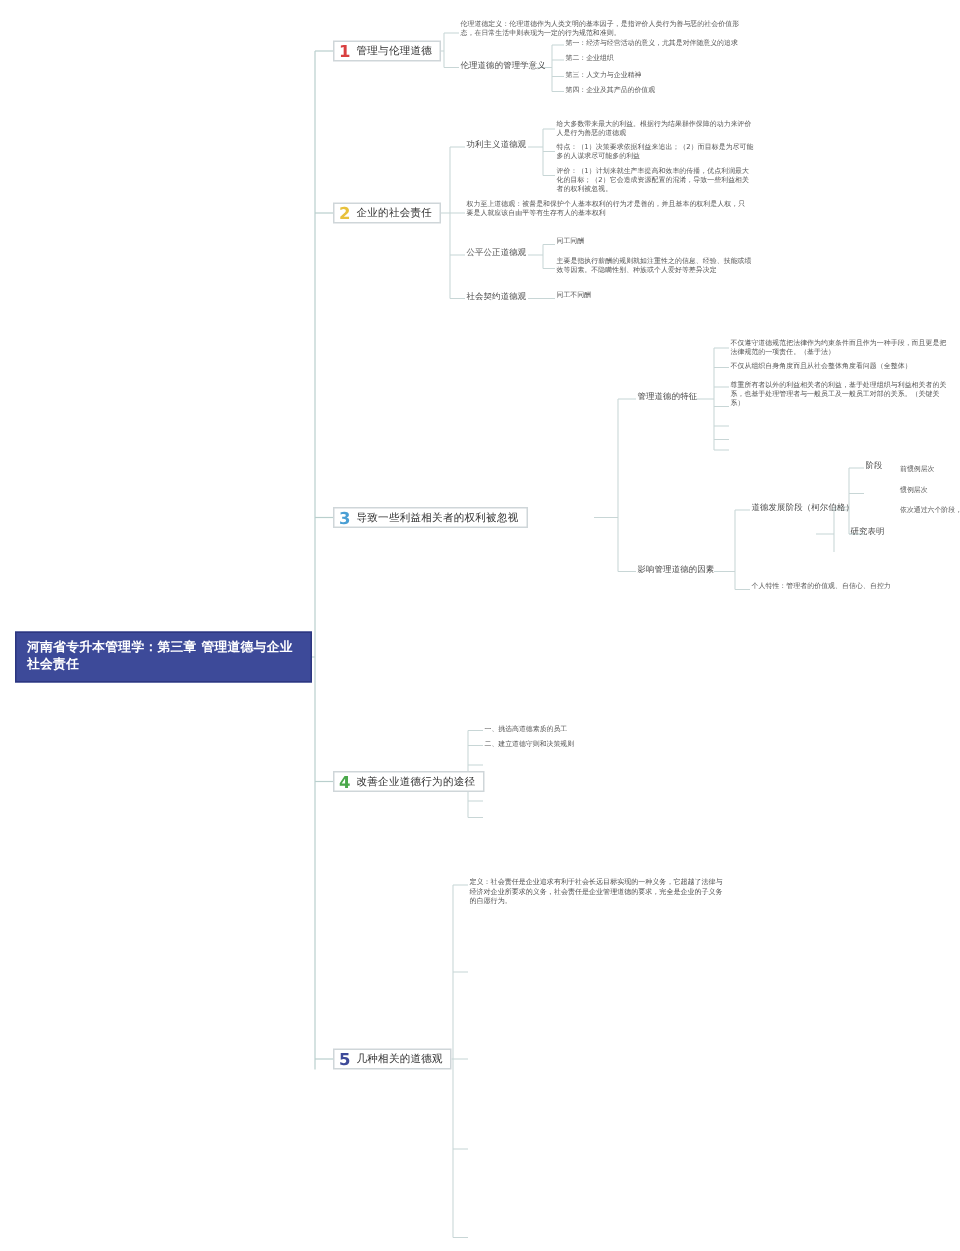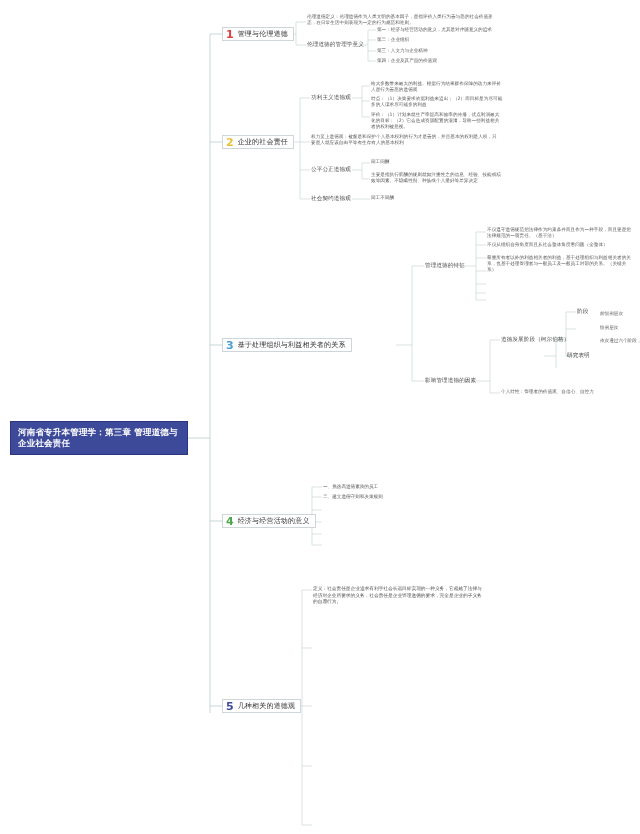--- a/index.html
+++ b/index.html
@@ -31,21 +31,21 @@
   .node {
     position: absolute;
     box-sizing: border-box;
     white-space: nowrap;
   }
 
   
   .root {
     left: 10px;
     top: 421px;
-    width: 178px;
+    width: 198px;
     padding: 5px 6px 5px 7px;
     background: #3d4a99;
     border: 1px solid #2c3680;
     color: #ffffff;
     font-size: 8.5px;
     line-height: 11px;
     white-space: normal;
     letter-spacing: 0.2px;
     font-weight: bold;
   }
@@ -237,21 +237,21 @@
 
   <div class="node lvl2" style="left:311px; top:166px;">公平公正道德观</div>
   <div class="node lvl4" style="left:371px; top:159px;">同工同酬</div>
   <div class="node lvl3" style="left:371px; top:172px; width:132px;">主要是指执行薪酬的规则就如注重性之的信息、经验、技能或绩效等因素。不隐瞒性别、种族或个人爱好等差异决定</div>
 
   <div class="node lvl2" style="left:311px; top:195px;">社会契约道德观</div>
   <div class="node lvl4" style="left:371px; top:195px;">同工不同酬</div>
 
   <div class="node lvl1" style="left:222px; top:338px;">
     <span class="num n3">3</span>
-    <span class="lbl">基于处理组织与利益相关者的关系</span>
+    <span class="lbl">导致一些利益相关者的权利被忽视</span>
   </div>
 
   <div class="node lvl2" style="left:425px; top:262px;">管理道德的特征</div>
   <div class="node lvl3" style="left:487px; top:227px; width:148px;">不仅遵守道德规范把法律作为约束条件而且作为一种手段，而且更是把法律规范的一项责任。（基于法）</div>
   <div class="node lvl3" style="left:487px; top:242px; width:148px;">不仅从组织自身角度而且从社会整体角度看问题（全整体）</div>
   <div class="node lvl3" style="left:487px; top:255px; width:148px;">尊重所有者以外的利益相关者的利益，基于处理组织与利益相关者的关系，也基于处理管理者与一般员工及一般员工对部的关系。（关键关系）</div>
 
   <div class="node lvl2" style="left:425px; top:377px;">影响管理道德的因素</div>
 
   <div class="node lvl2" style="left:501px; top:336px;">道德发展阶段（柯尔伯格）</div>
@@ -260,21 +260,21 @@
   <div class="node lvl4" style="left:577px; top:311px; left:600px;">前惯例层次</div>
   <div class="node lvl4" style="left:600px; top:325px;">惯例层次</div>
 
   <div class="node lvl2" style="left:567px; top:352px;">研究表明</div>
   <div class="node lvl4" style="left:600px; top:338px;">依次通过六个阶段，不能跳越</div>
 
   <div class="node lvl3" style="left:501px; top:389px; width:150px;">个人特性：管理者的价值观、自信心、自控力</div>
 
   <div class="node lvl1" style="left:222px; top:514px;">
     <span class="num n4">4</span>
-    <span class="lbl">经济与经营活动的意义</span>
+    <span class="lbl">改善企业道德行为的途径</span>
   </div>
 
   <div class="node lvl4" style="left:323px; top:484px;">一、挑选高道德素质的员工</div>
   <div class="node lvl4" style="left:323px; top:494px;">二、建立道德守则和决策规则</div>
 
   <div class="node lvl1" style="left:222px; top:699px;">
     <span class="num n5">5</span>
     <span class="lbl">几种相关的道德观</span>
   </div>
 

